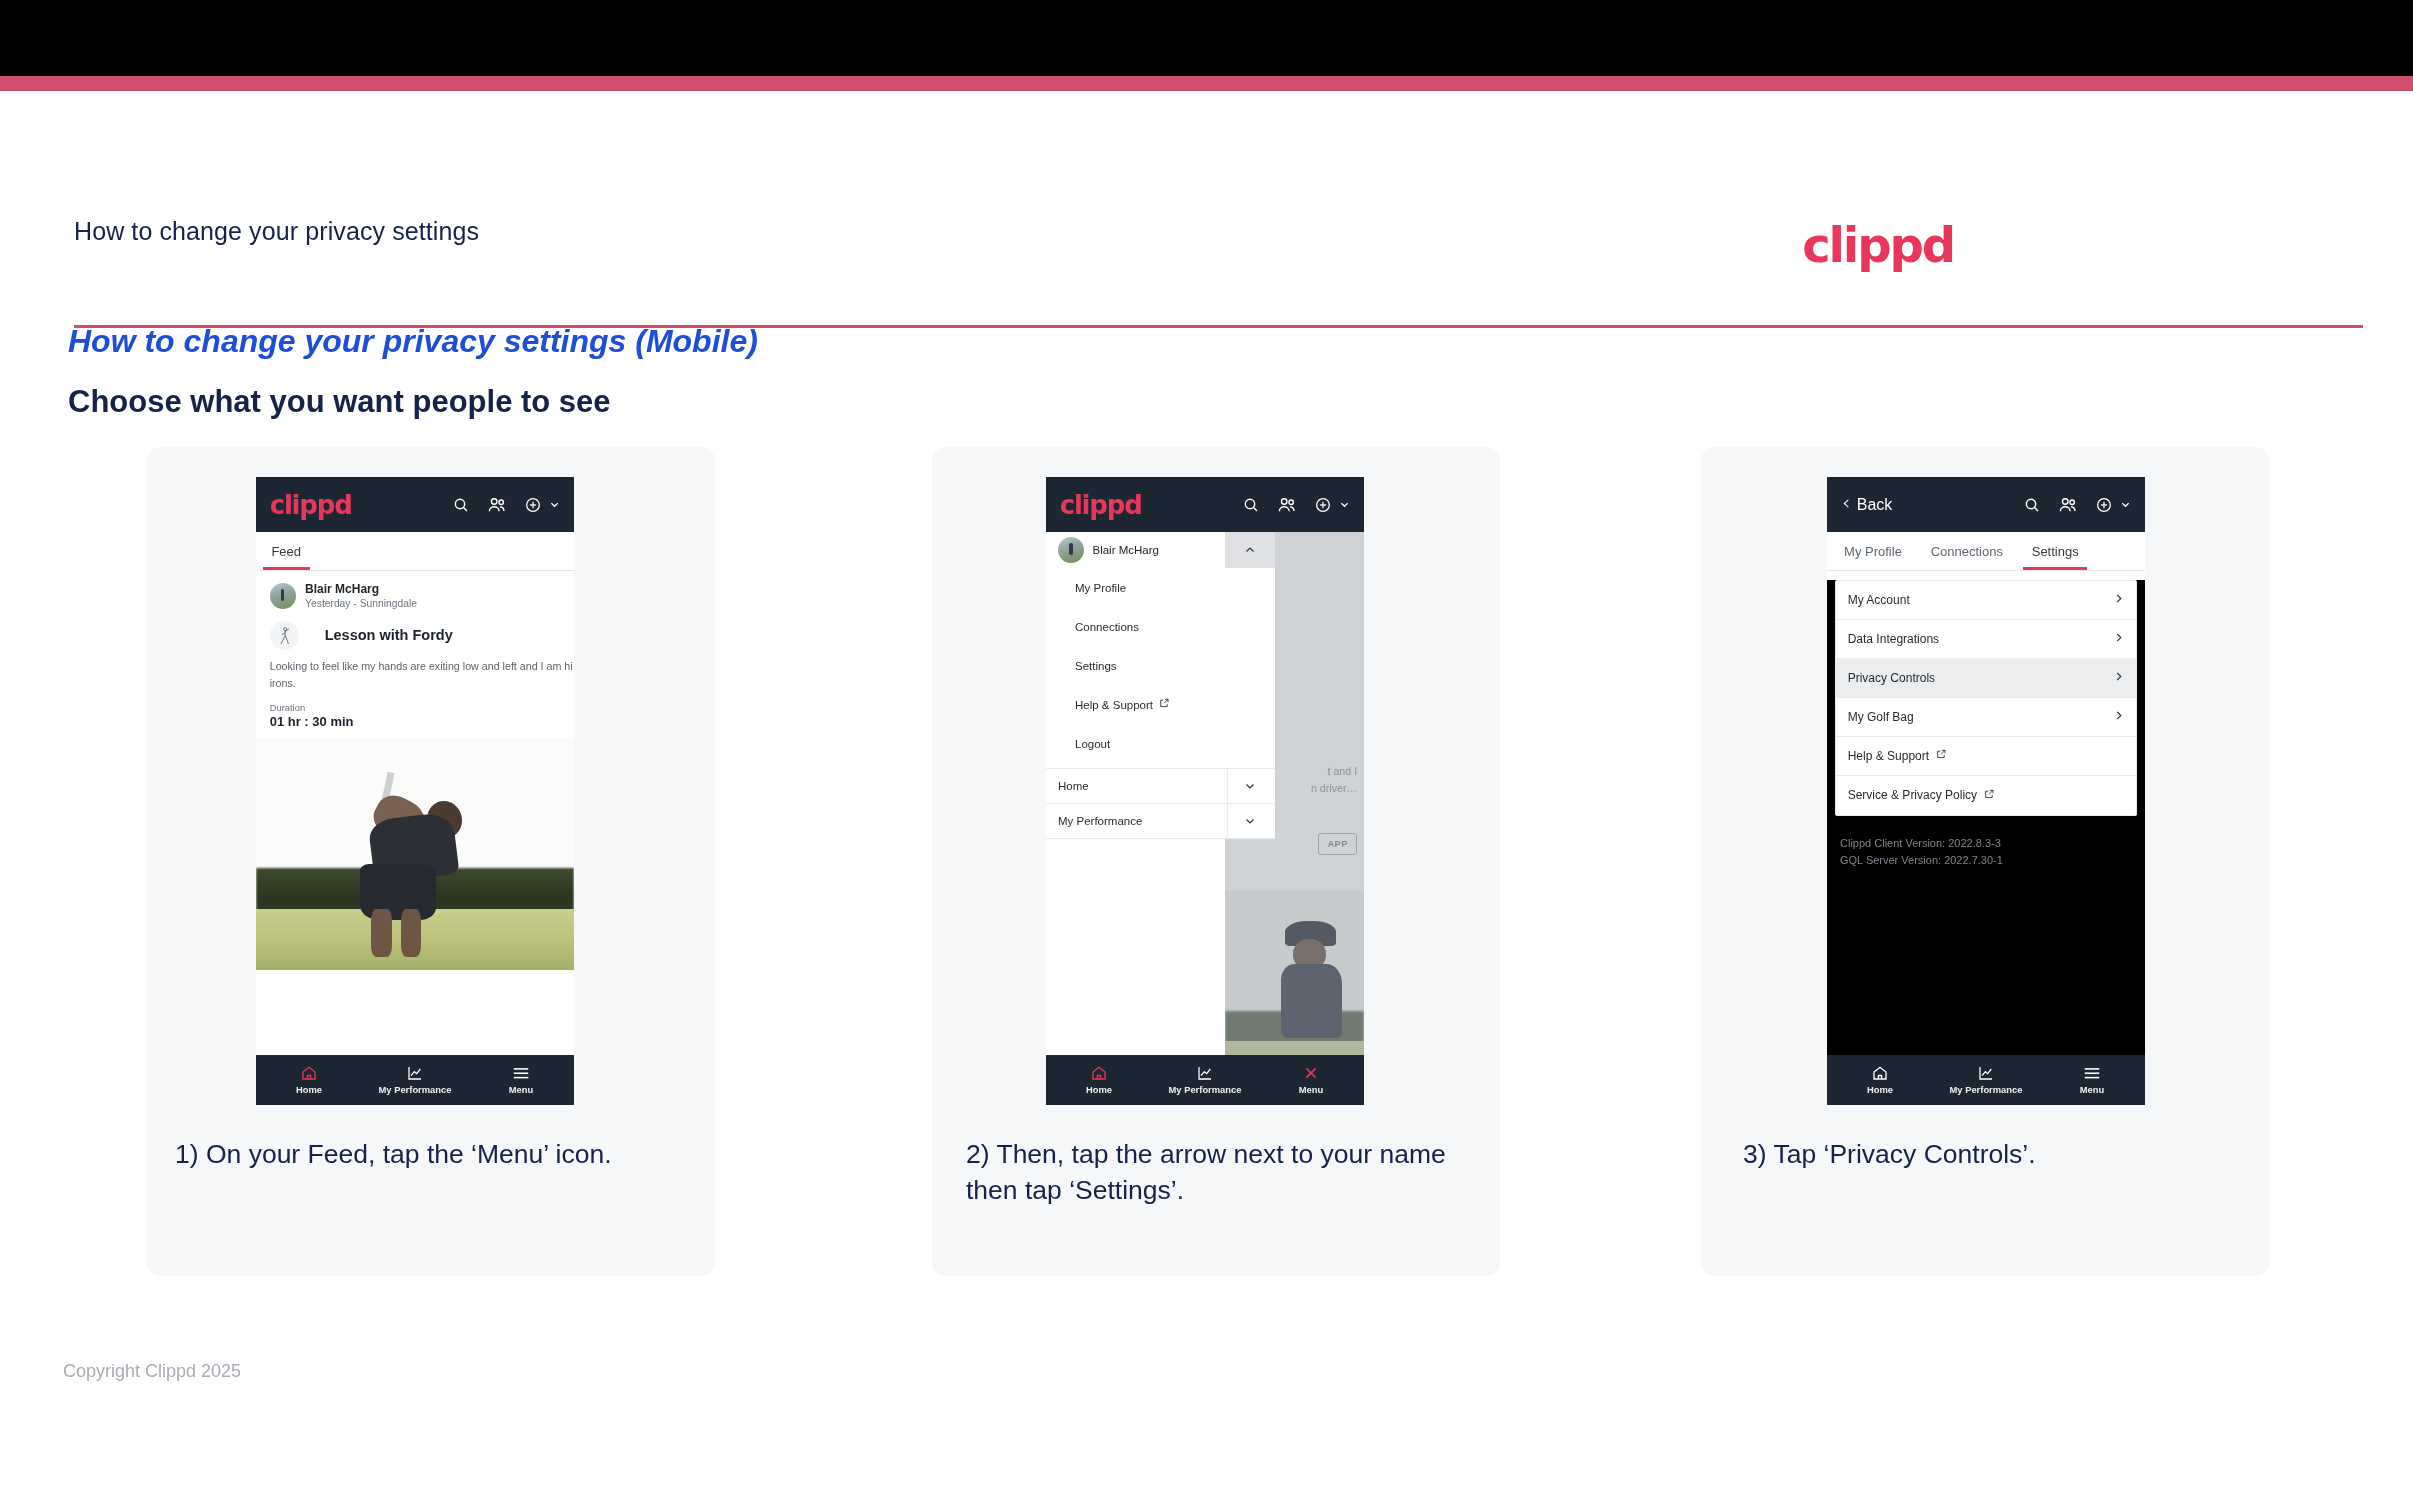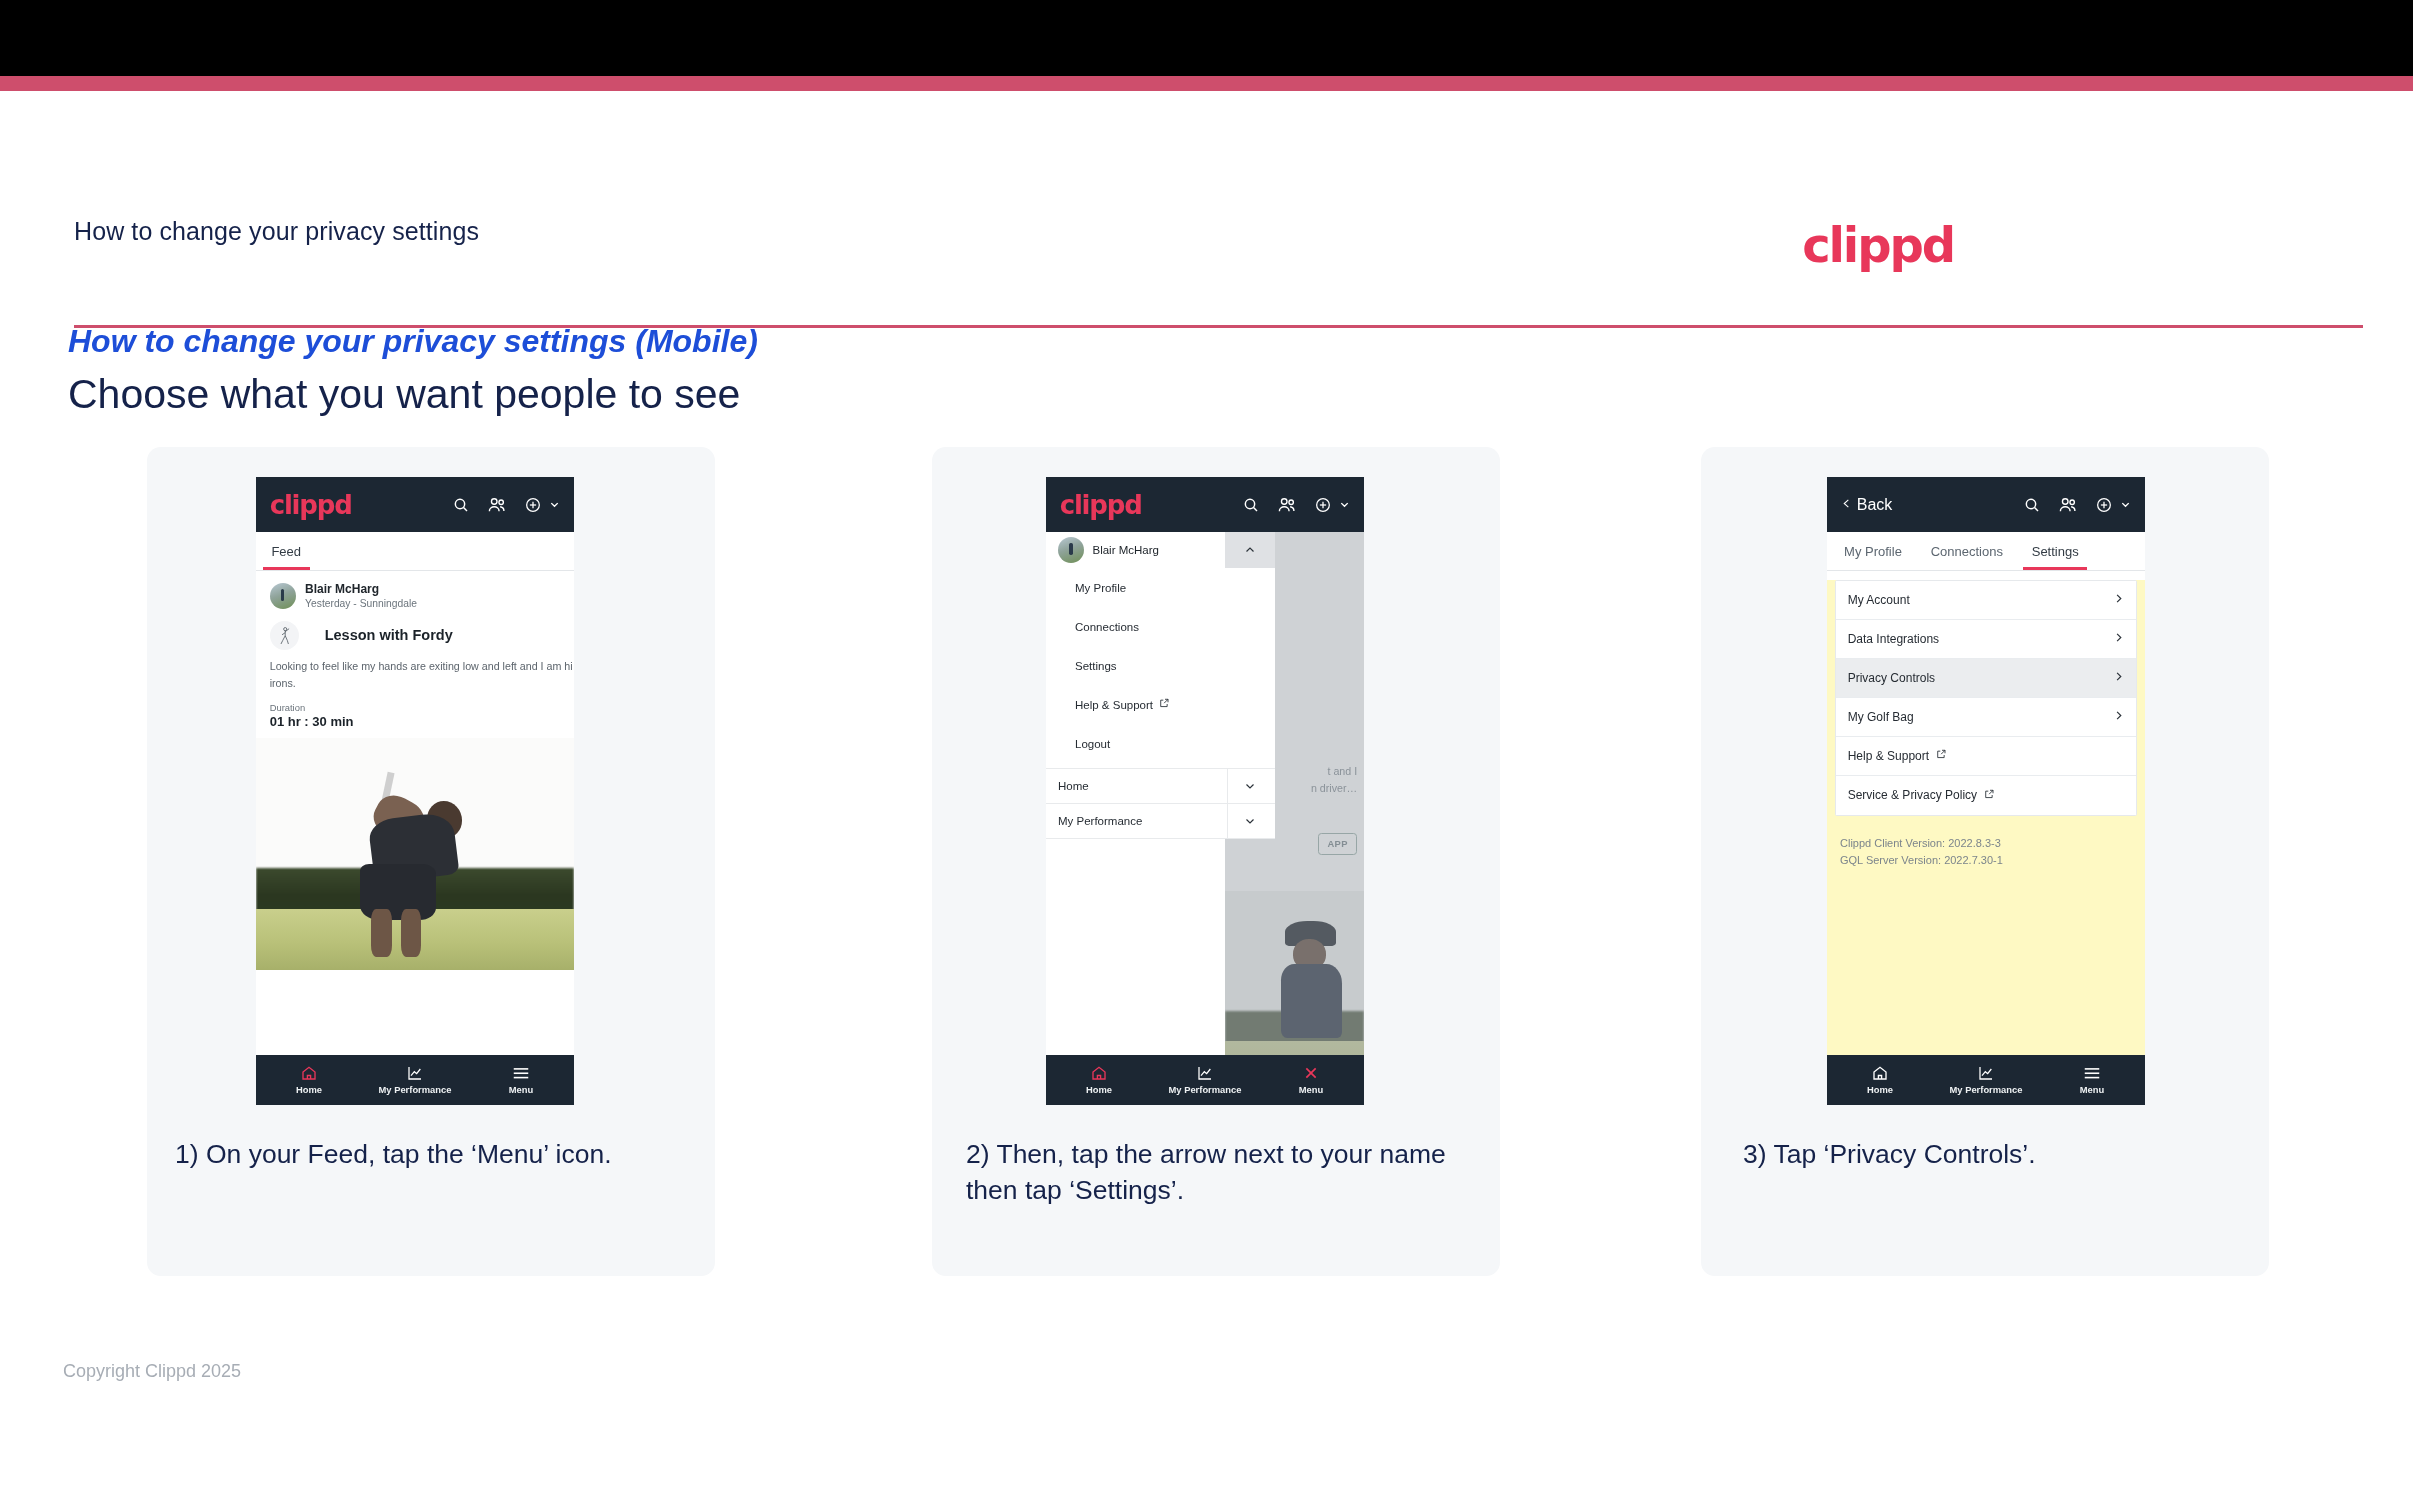--- a/index.html
+++ b/index.html
@@ -28,22 +28,22 @@
     font-size:48px; font-weight:700; color:#E8375A;
     letter-spacing:-2.1px; line-height:1; font-family:"DejaVu Sans", sans-serif;
   }
 
   
   .main-title {
     position:absolute; left:68px; top:323px;
     font-size:32px; font-weight:700; color:#1d4ed8; white-space:nowrap;font-style:italic;
   }
   .main-sub {
-    position:absolute; left:68px; top:371px;
-    font-size:41px; font-weight:400; color:#15224A; white-space:nowrap;
+    position:absolute; left:68px; top:384px;
+    font-size:31px; font-weight:700; color:#15224A; white-space:nowrap;
   }
 
   
   .cards { position:absolute; left:0; top:447px; width:2413px; height:829px; }
   .card {
     position:absolute; top:0; width:568px; height:829px;
     background:#F5F7F9; border-radius:13.7px;
   }
   .card-1 { left:147px; }
   .card-2 { left:932px; }
@@ -175,21 +175,21 @@
   }
   .p2-link { height:39px; display:flex; align-items:center; padding-left:29px; font-size:11.5px; color:#262C33; gap:6px; }
   .p2-sep { height:0.9px; background:#E8EAEC; margin-top:5.1px; }
   .p2-row {
     position:relative; height:35px; display:flex; align-items:center; padding-left:12px;
     font-size:11.5px; color:#262C33; border-bottom:0.9px solid #E8EAEC; background:#fff;
   }
   .p2-row-caret { position:absolute; left:181px; top:0; height:35px; width:44px; display:flex; align-items:center; justify-content:center; border-left:0.9px solid #E8EAEC; }
 
   
-  .p3-body { position:relative; height:573px; background:#fef9c3; }
+  .p3-body { position:relative; height:573px; background:#000000; }
   .settings-list { margin:8.5px 7.7px 0 7.7px; background:#fff; border:0.9px solid #E6E9EC; border-radius:1.7px; overflow:hidden; }
   .settings-row {
     height:39px; display:flex; align-items:center; padding:0 12px;
     border-bottom:0.9px solid #E9ECEF; font-size:12px; color:#262C33; gap:6.8px;
     background:#fff;
   }
   .settings-row:last-child { border-bottom:none; }
   .settings-row.highlight { background:#EBEDEF; }
   .settings-row .spacer { flex:1; }
   .version-block { margin:19px 0 0 13px; font-size:11px; color:#7C858C; line-height:1.55; }

